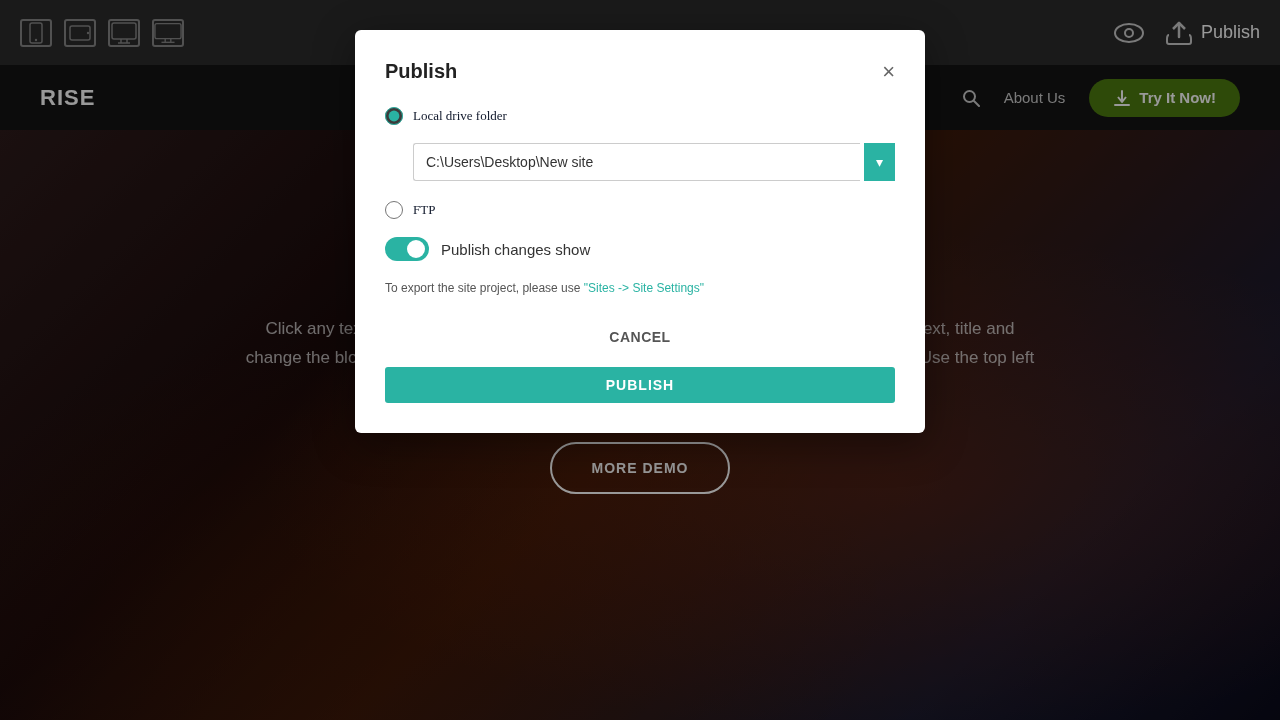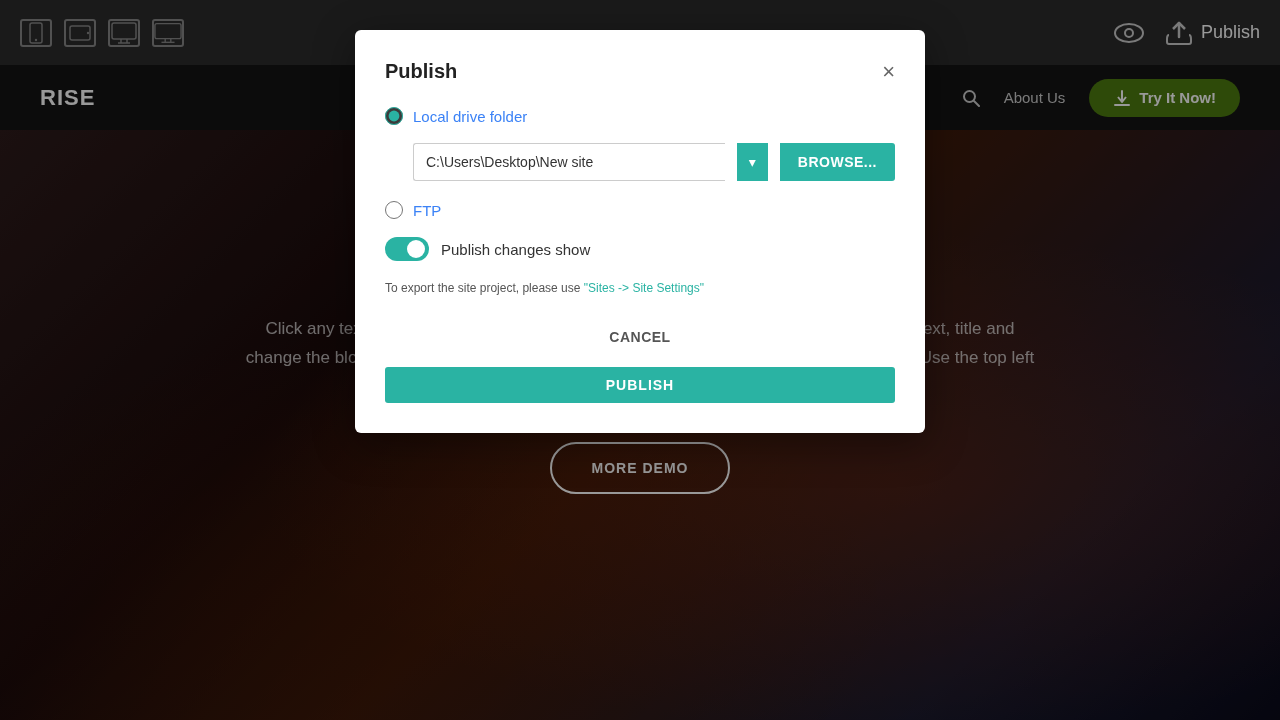--- a/index.html
+++ b/index.html
@@ -209,29 +209,30 @@
       align-items: center;
       gap: 10px;
       margin-bottom: 18px;
       cursor: pointer;
     }
     .radio-option input[type="radio"] {
       width: 18px; height: 18px;
       accent-color: #2ab3a3;
     }
     .radio-label {
-      font-size: 15px;
-      color: #3b82f6;
+      font-size: 13px;
+      color: #0f172a;
+      font-family: Liberation Serif, serif;
     }
 
     
     .path-row {
       display: flex;
       align-items: stretch;
-      gap: 12px;
+      gap: 4px;
       margin-bottom: 20px;
       margin-left: 28px;
     }
     .path-input {
       flex: 1;
       border: 1px solid #ccc;
       border-right: none;
       padding: 10px 12px;
       font-size: 14px;
       color: #333;
@@ -439,21 +440,20 @@
     </div>
 
     <div class="radio-option">
       <input type="radio" name="publish-type" id="local-drive" checked="" style="">
       <label class="radio-label" for="local-drive">Local drive folder</label>
     </div>
 
     <div class="path-row">
       <input type="text" class="path-input" value="C:\Users\Desktop\New site" style="">
       <button class="path-dropdown">▾</button>
-      <button class="browse-btn">BROWSE...</button>
     </div>
 
     <div class="radio-option">
       <input type="radio" name="publish-type" id="ftp" style="">
       <label class="radio-label" for="ftp">FTP</label>
     </div>
 
 
     <div class="toggle-row">
       <label class="toggle-switch">

